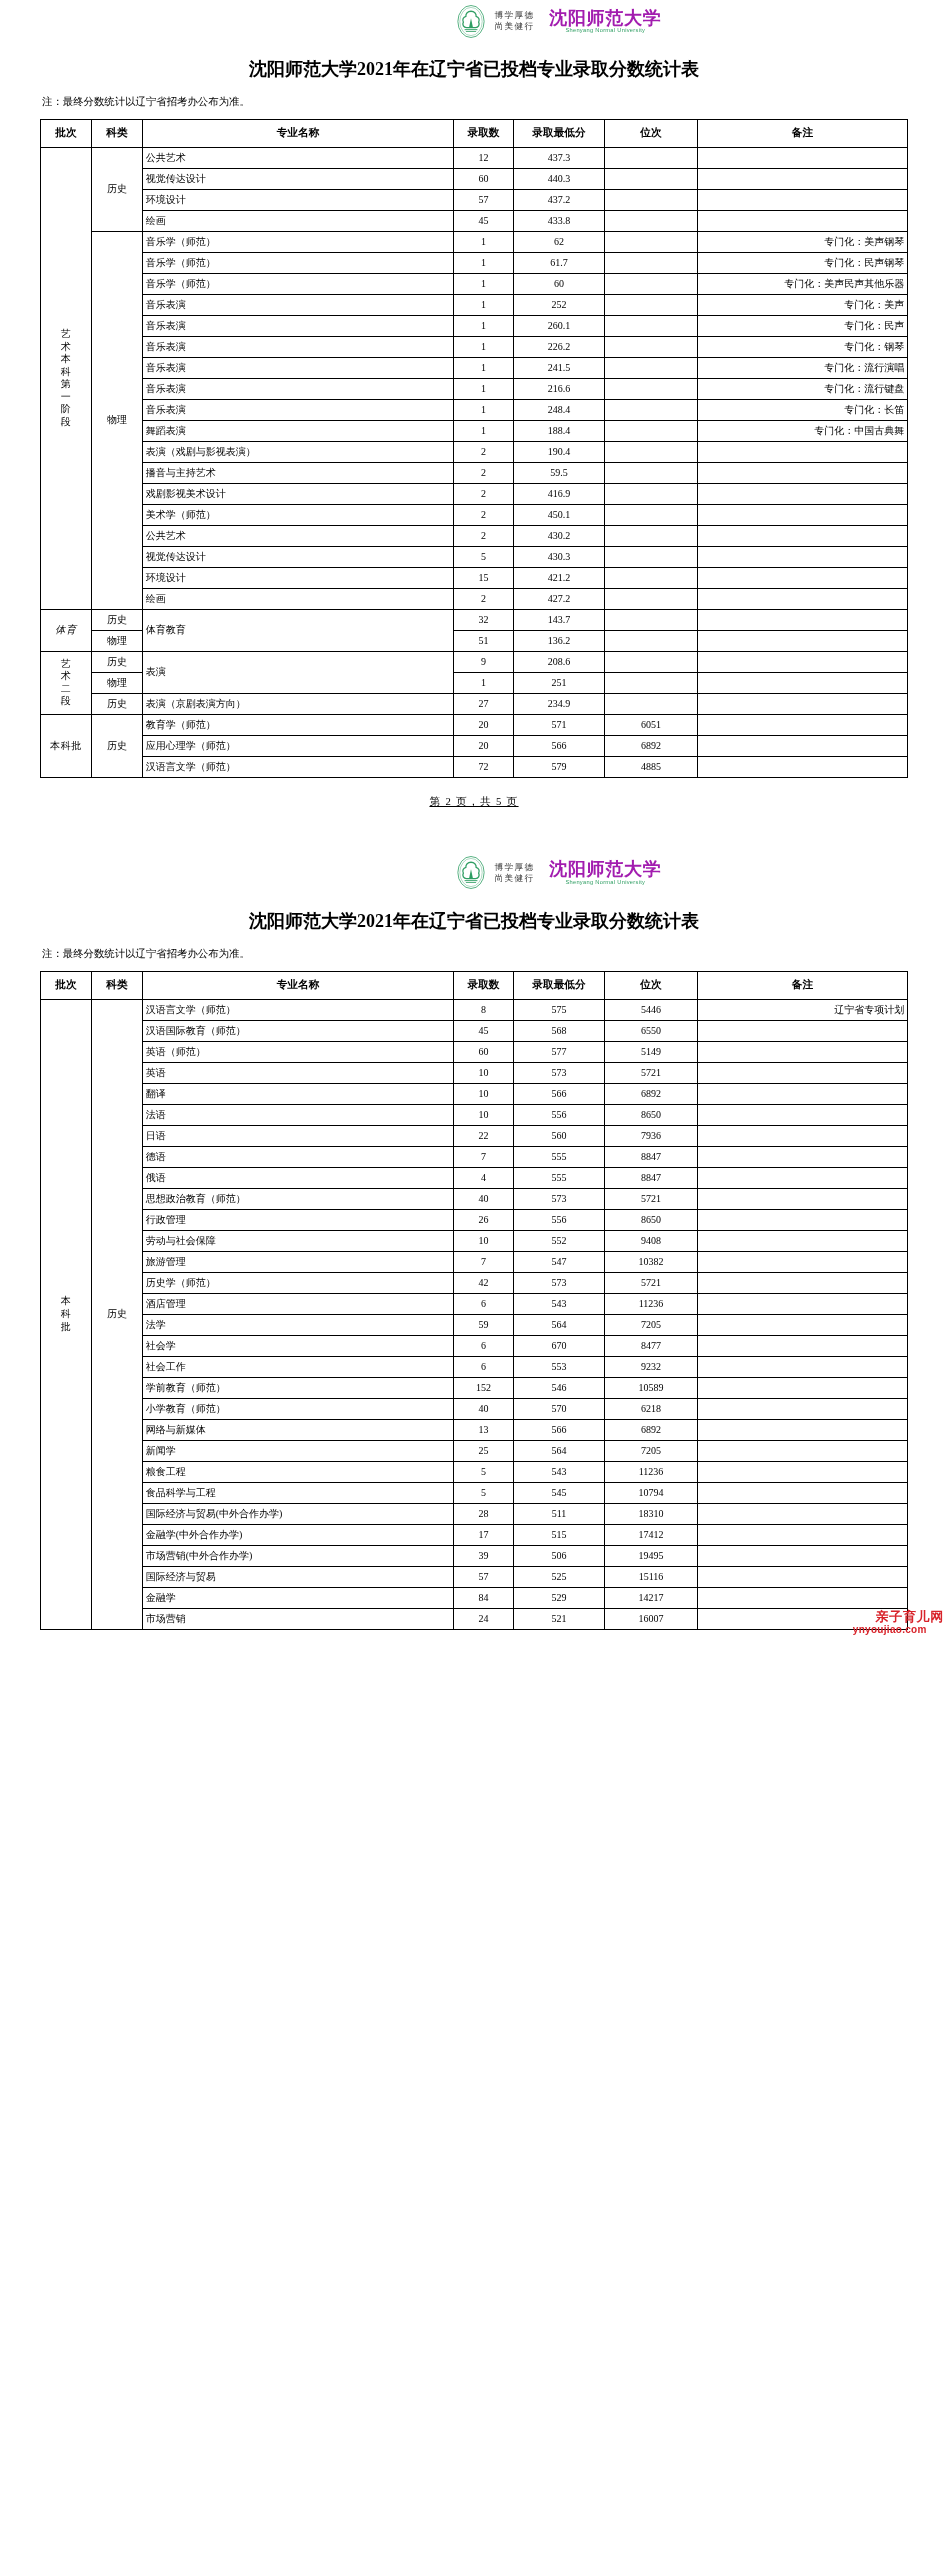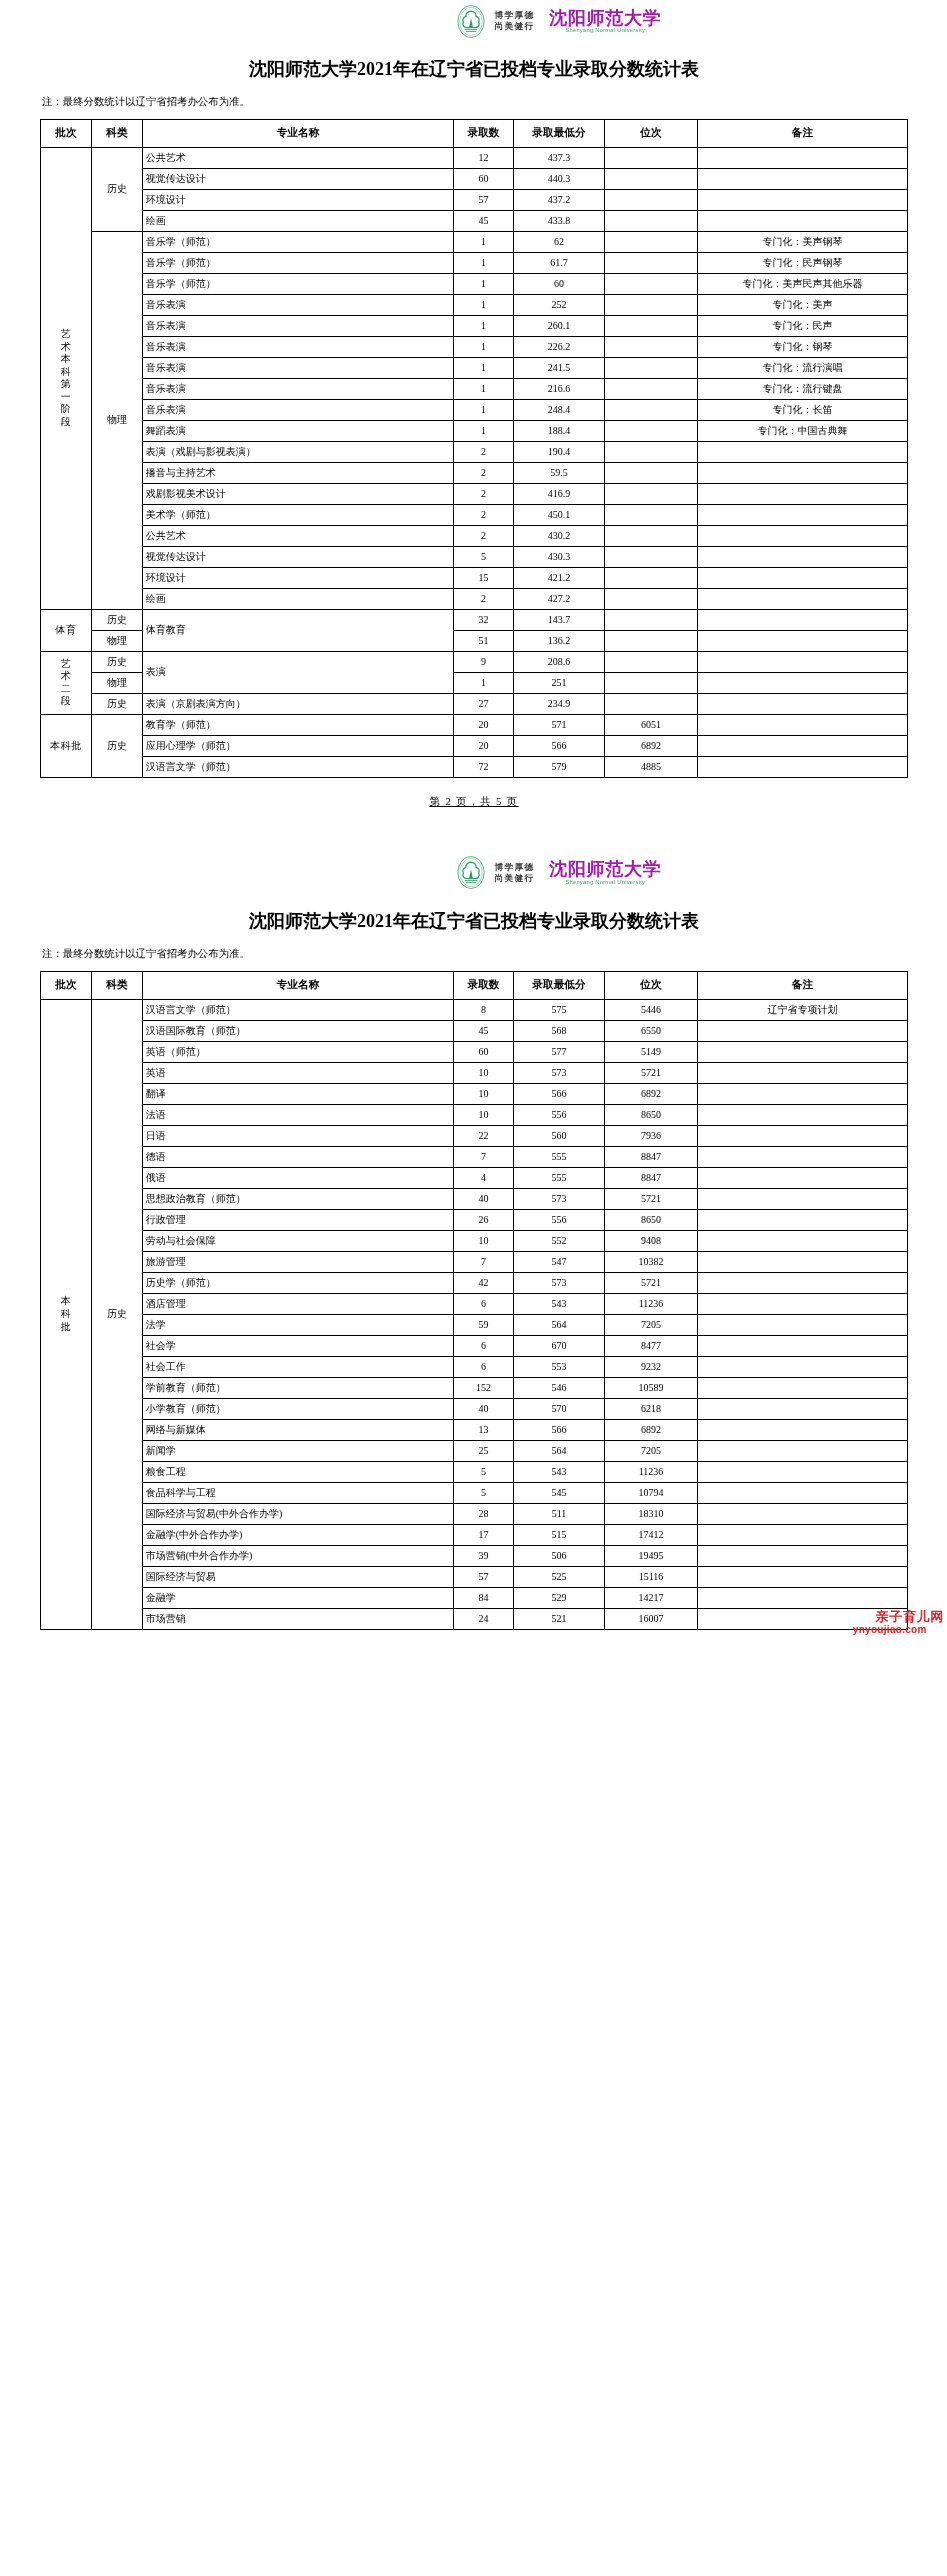--- a/index.html
+++ b/index.html
@@ -22,21 +22,21 @@
     height: 42px;
     display: flex;
     align-items: center;
     justify-content: center;
     padding-left: 168px;
   }
   .logo-wrap { display: flex; align-items: center; gap: 8px; }
   .crest { width: 32px; height: 35px; flex: 0 0 auto; }
   .motto {
     font-family: "Liberation Serif", serif;
-    font-weight: bold;
+    font-weight: normal;
     color: #3c3c3c;
     font-size: 8.7px;
     line-height: 1.25;
     letter-spacing: 1.3px;
     text-align: right;
   }
   .uni-name-block { margin-left: 6.7px; }
   .uni-name-cn {
     font-family: "Liberation Serif", serif;
     color: #a21caf;
@@ -101,21 +101,21 @@
 
   .c-center { text-align: center; }
   .c-left { text-align: left; padding-left: 6.7px; }
   .num { font-weight: bold; text-align: center; }
   .vert {
     text-align: center;
     font-size: 10px;
     line-height: 1.28;
     letter-spacing: 0.7px;
   }
-  .note-cell { text-align: center; padding-left: 5.4px; font-size: 9.7px; }
+  .note-cell { text-align: right; padding-left: 5.4px; font-size: 9.7px; }
   .note-small { font-size: 7.7px; }
   .thick-top { border-top: 1.3px solid #000 !important; }
 
   
   .page-footer {
     text-align: center;
     font-size: 10.7px;
     margin-top: 17.4px;
     letter-spacing: 1.3px;
     font-family: "Liberation Serif", serif;
@@ -346,21 +346,21 @@
             <td class="note-cell"></td>
           </tr>
           <tr>
             <td class="c-left">绘画</td>
             <td class="num">2</td>
             <td class="num">427.2</td>
             <td class="num"></td>
             <td class="note-cell"></td>
           </tr>
           <tr class="first-of-group">
-            <td class="vert thick-top" rowspan="2" style="white-space: pre-line; line-height: 1.25;">体育</td>
+            <td class="vert thick-top" rowspan="2" style="white-space: pre-line; line-height: 1.25; font-style: italic;">体育</td>
             <td class="c-center thick-top">历史</td>
             <td class="c-left thick-top" rowspan="2">体育教育</td>
             <td class="num thick-top">32</td>
             <td class="num thick-top">143.7</td>
             <td class="num thick-top"></td>
             <td class="note-cell thick-top"></td>
           </tr>
           <tr>
             <td class="c-center">物理</td>
             <td class="num">51</td>

